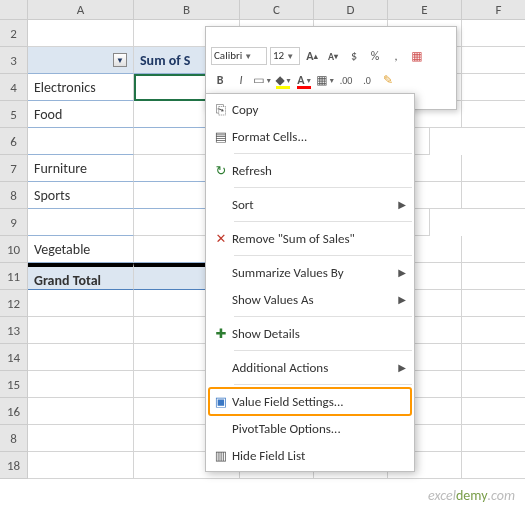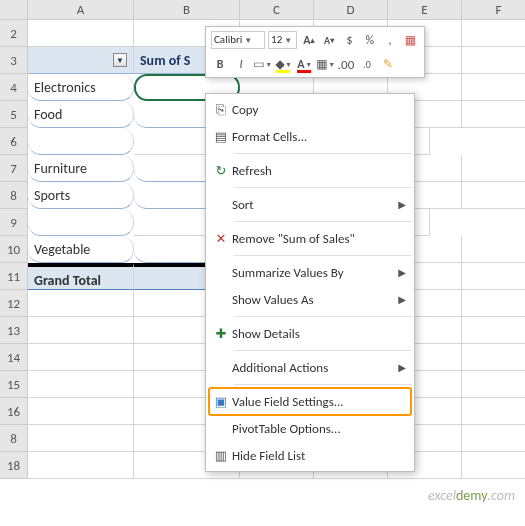--- a/index.html
+++ b/index.html
@@ -12,27 +12,27 @@
 .row { display: flex; height: 27px; }
 .cell { border-right: 1px solid #d4d4d4; border-bottom: 1px solid #d4d4d4; padding: 0 6px; line-height: 27px; font-size: 14px; overflow: hidden; white-space: nowrap; }
 .cA { width: 106px; }
 .cB { width: 106px; }
 .cC { width: 74px; }
 .cD { width: 74px; }
 .cE { width: 74px; }
 .cF { width: 74px; }
 
 .pivothead { background: #dce6f1; font-weight: bold; color: #1f3864; border-bottom: 1px solid #95b3d7; }
-.pivotcell { border-bottom: 1px solid #95b3d7; border-radius: 13px; }
+.pivotcell { border-bottom: 1px solid #95b3d7; }
 .pivottotal { background: #dce6f1; font-weight: bold; border-top: 4px solid #000000; border-bottom: 1px solid #4f81bd; }
 .dropdown-btn { float: right; width: 14px; height: 14px; border: 1px solid #888; background: linear-gradient(#fff,#e0e0e0); margin-top: 6px; font-size: 8px; text-align: center; line-height: 12px; }
 .sel { border: 2px solid #217346; }
 
 
-.mini { position: absolute; top: 26px; left: 205px; width: 220px; background: #fff; border: 1px solid #bfbfbf; box-shadow: 2px 2px 6px rgba(0,0,0,0.2); padding: 1px 5px; font-size: 12px; }
+.mini { position: absolute; top: 26px; left: 205px; width: 252px; background: #fff; border: 1px solid #bfbfbf; box-shadow: 2px 2px 6px rgba(0,0,0,0.2); padding: 17px 5px; font-size: 12px; }
 .mini-row { display: flex; align-items: center; gap: 3px; height: 24px; }
 .mini .combo { border: 1px solid #ccc; height: 18px; font-size: 11px; padding: 0 2px; line-height: 16px; display: inline-flex; align-items: center; }
 .mini .dd { font-size: 8px; margin-left: 2px; color: #666; }
 .mini .tb { width: 18px; height: 18px; display: inline-flex; align-items: center; justify-content: center; color: #555; font-size: 12px; cursor: pointer; }
 
 
 .ctx { position: absolute; top: 93px; left: 205px; width: 210px; background: #fff; border: 1px solid #bfbfbf; box-shadow: 2px 2px 8px rgba(0,0,0,0.25); padding: 2px 0; font-size: 13px; }
 .mi { display: flex; align-items: center; height: 27px; padding: 0 8px 0 4px; cursor: default; position: relative; }
 .mi .ic { width: 22px; display: inline-flex; justify-content: center; color: #555; font-size: 13px; }
 .mi .lbl { flex: 1; color: #333; }
@@ -240,21 +240,21 @@
         <span style="color:#555">◆</span>
         <span style="position:absolute;bottom:0;left:2px;right:2px;height:3px;background:#ffff00"></span>
         <span class="dd">▾</span>
       </span>
     <span class="tb" style="position:relative">
         <span style="font-weight:bold">A</span>
         <span style="position:absolute;bottom:0;left:2px;right:2px;height:3px;background:#ff0000"></span>
         <span class="dd">▾</span>
       </span>
     <span class="tb">▦<span class="dd">▾</span></span>
-    <span class="tb" style="font-size:13px">.00</span>
+    <span class="tb" style="font-size:10px">.00</span>
     <span class="tb" style="font-size:10px">.0</span>
     <span class="tb" style="color:#e0a030">✎</span>
   </div>
 </div>
 
 <div class="ctx">
   <div class="mi">
       <span class="ic">⎘</span>
       <span class="lbl">Copy</span>
     </div>

